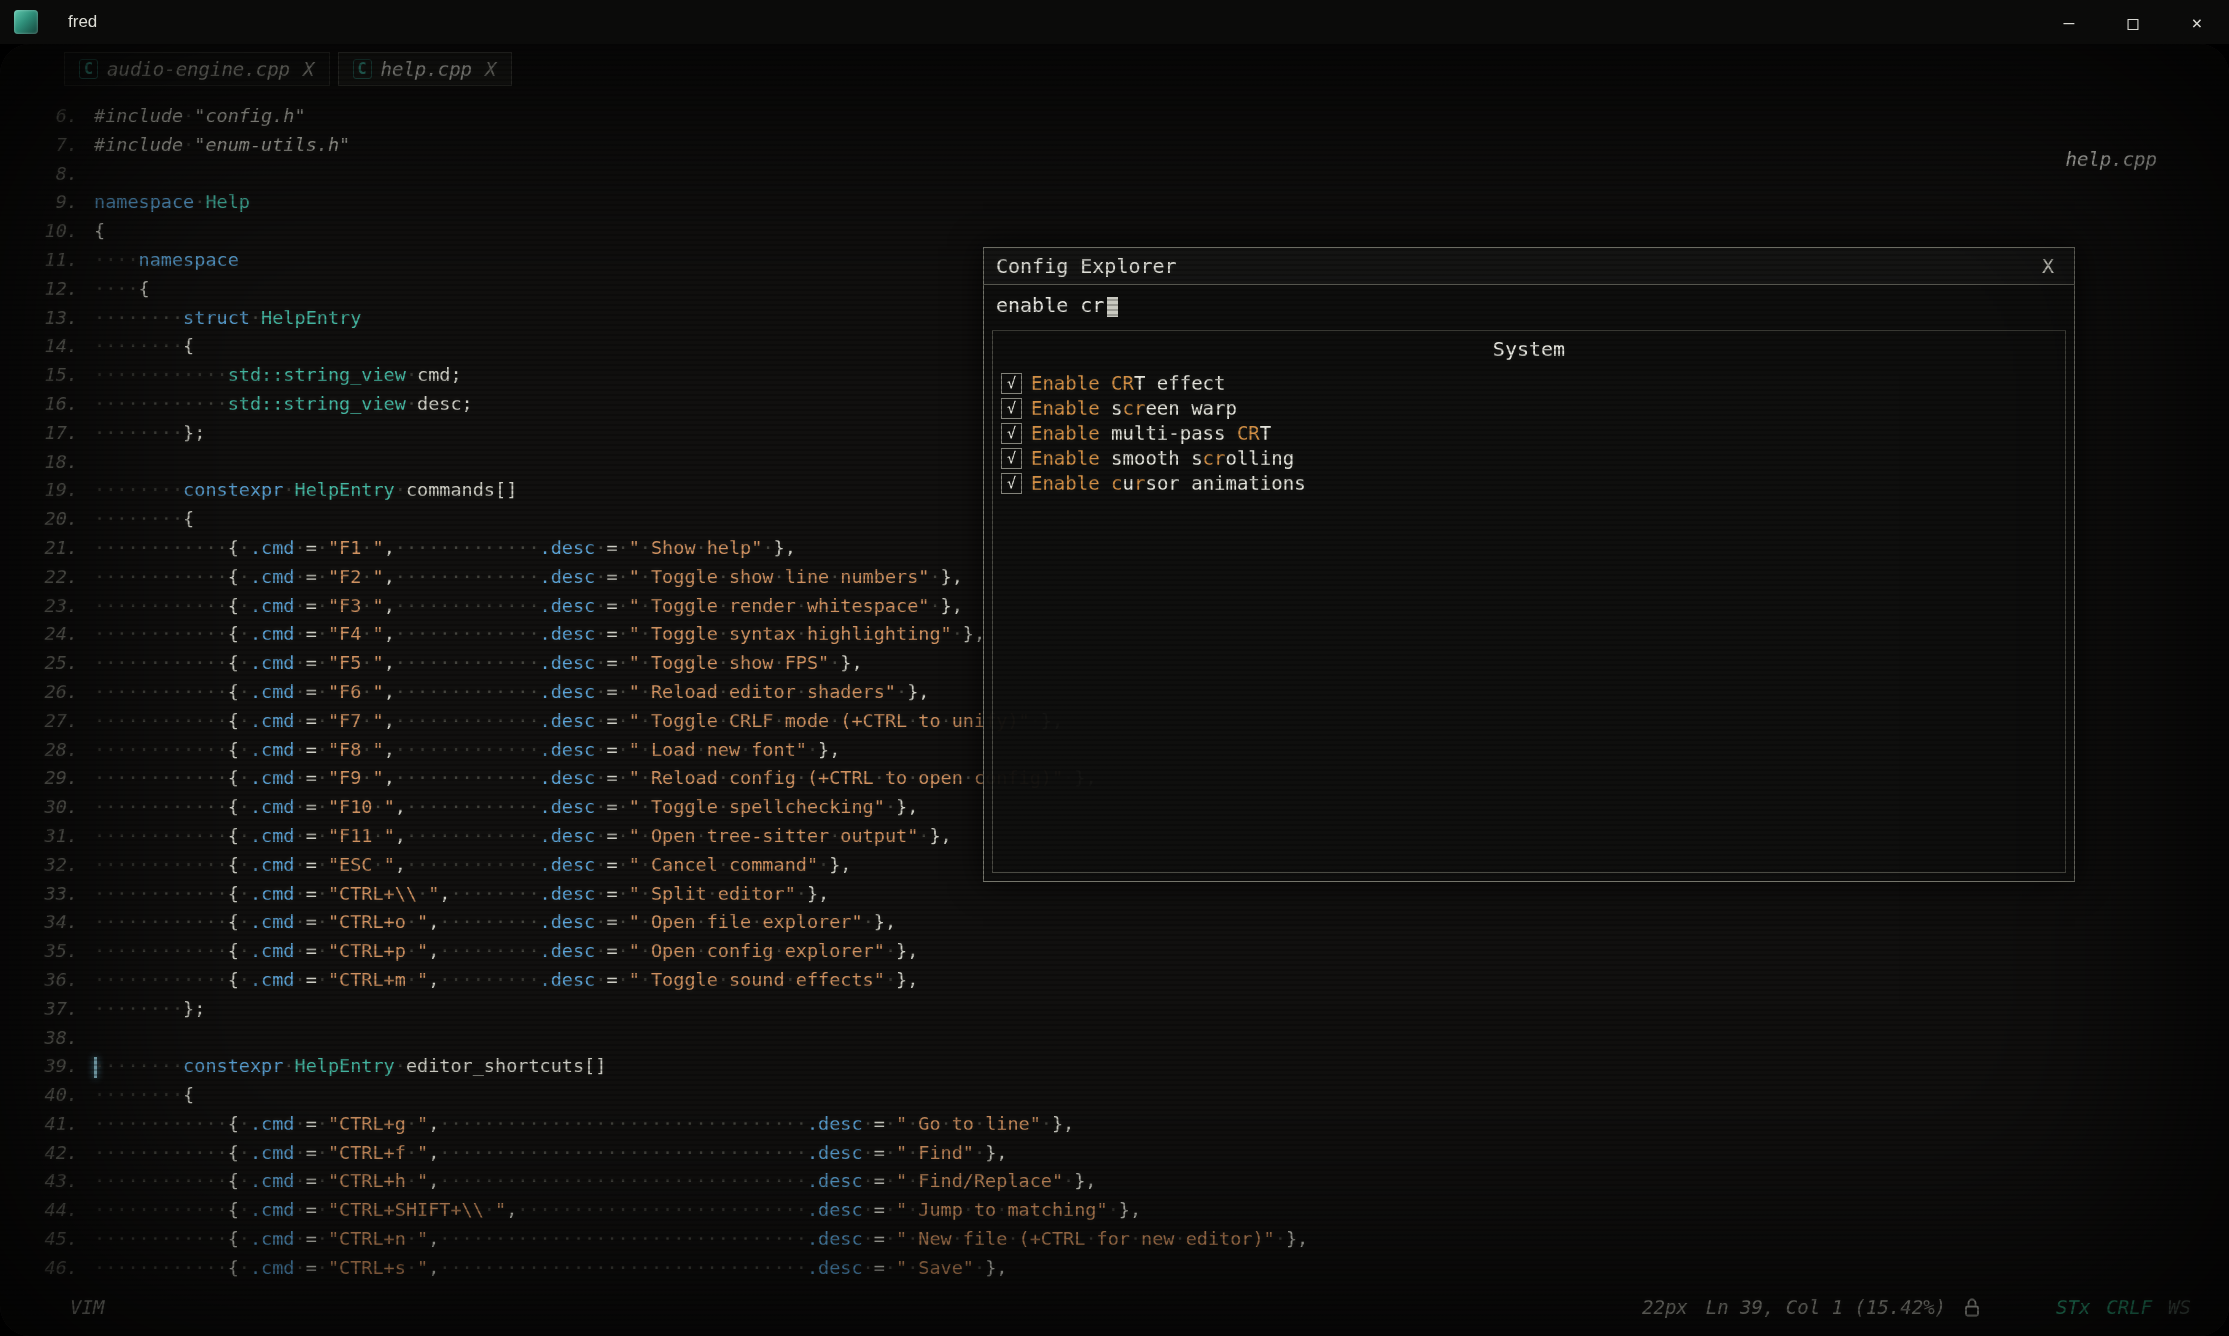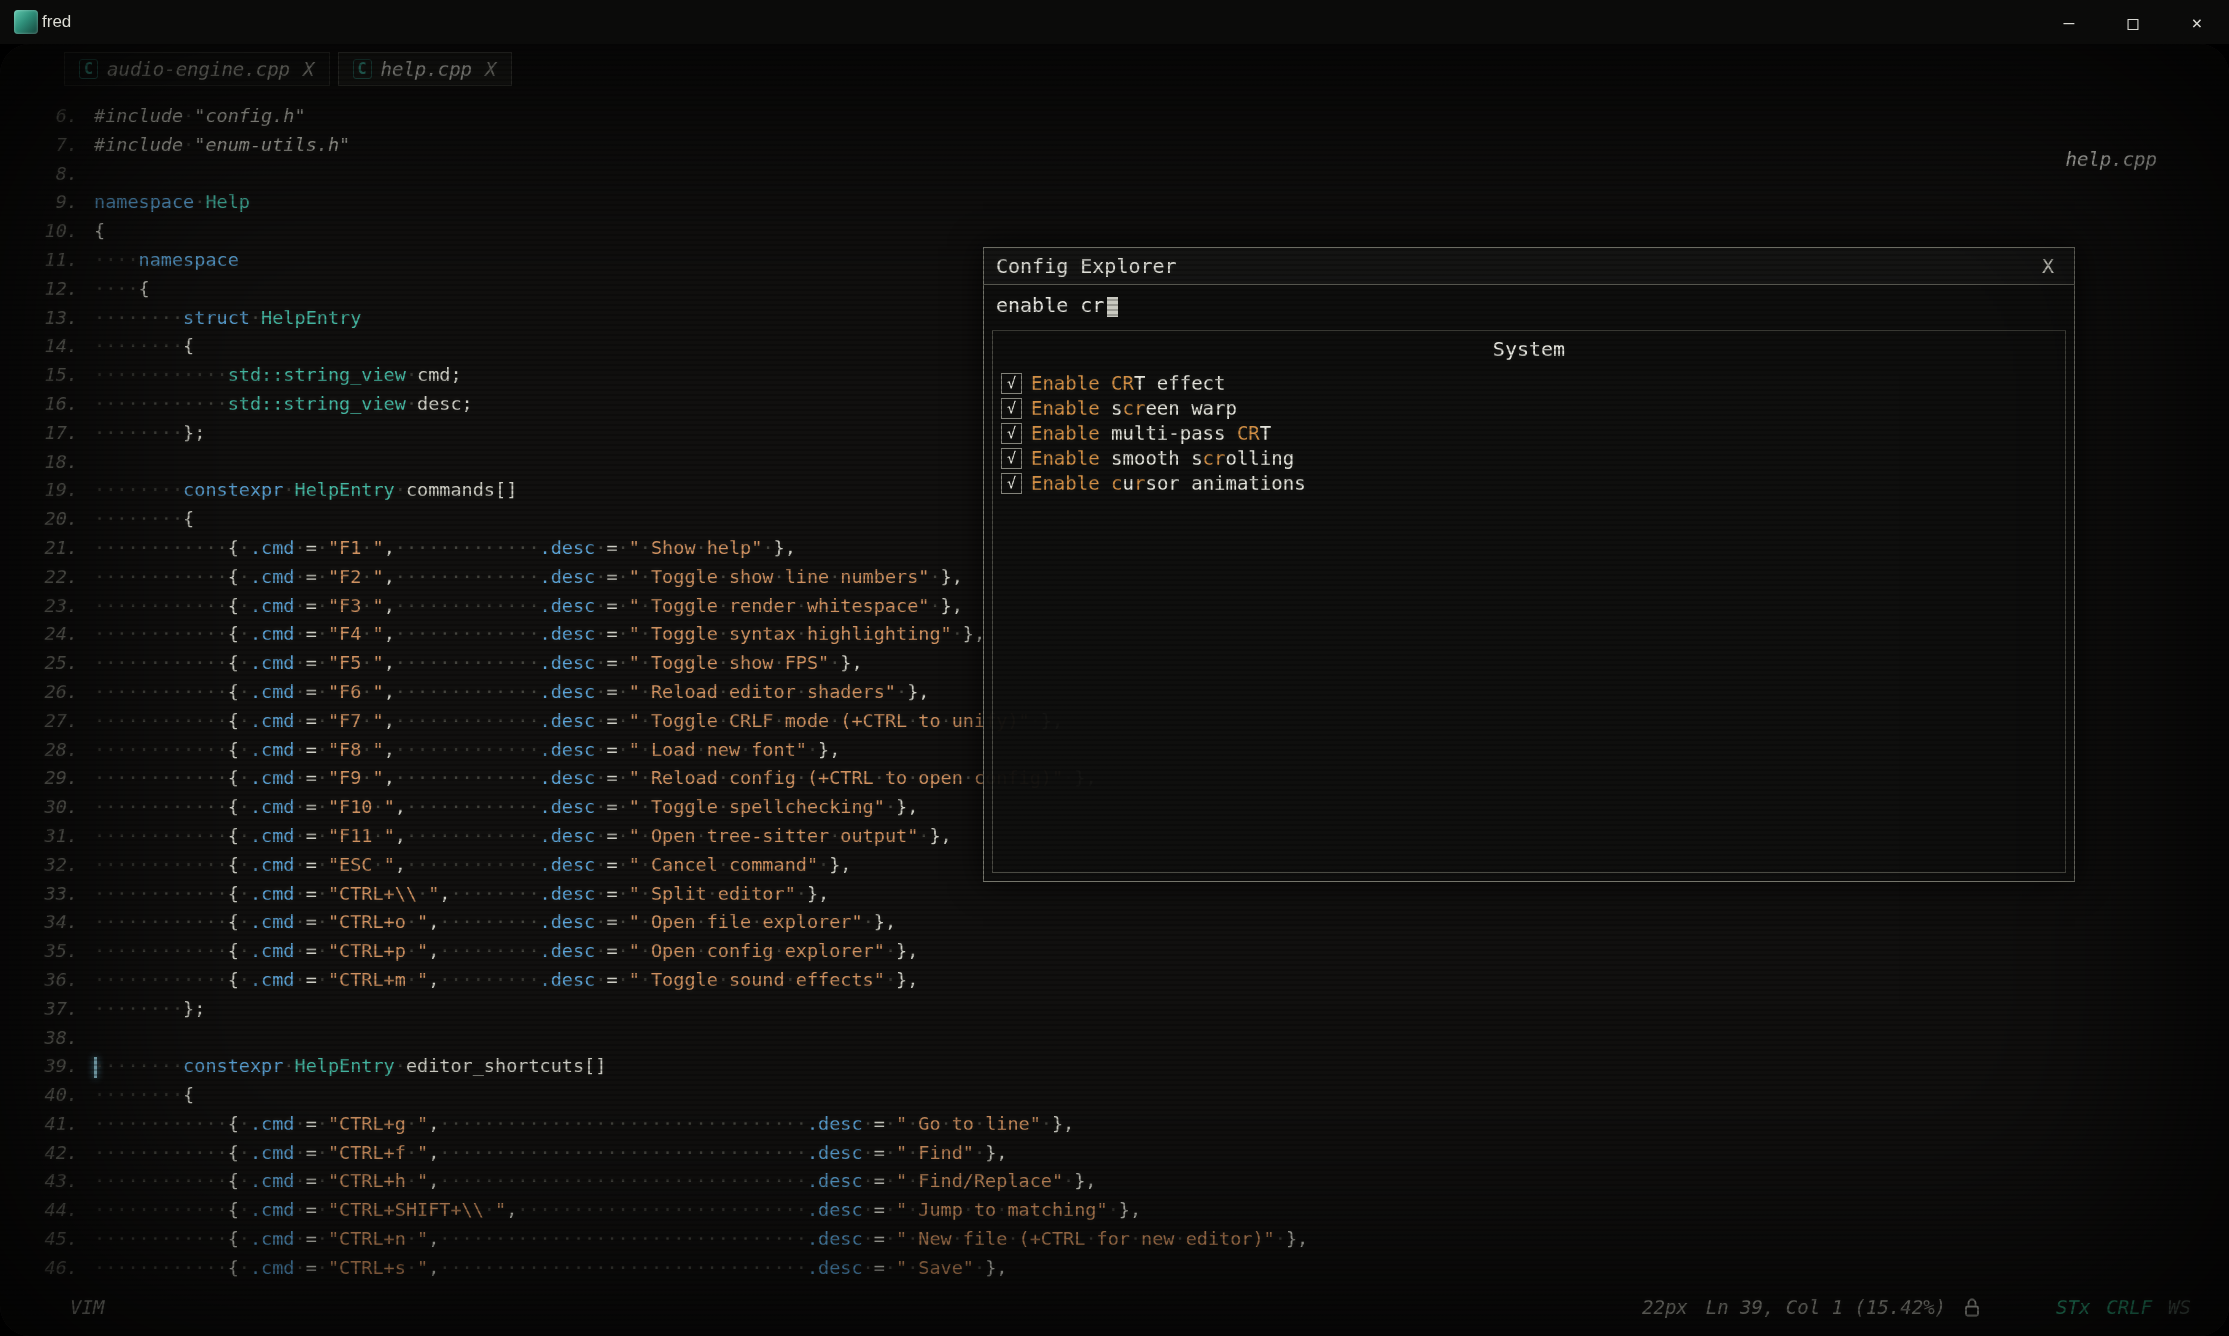--- a/index.html
+++ b/index.html
@@ -8,21 +8,21 @@
     --line-number:#77776f; --match-highlight:#d28f45; --status-green:#35c08f;
   }
   html,body{margin:0;padding:0;}
   body{
     width:2229px;height:1336px;background:#000;overflow:hidden;
     font-family:"DejaVu Sans Mono", monospace; position:relative;
   }
   
   .titlebar{
     position:absolute;top:0;left:0;right:0;height:44px;background:#0b0b0a;
-    display:flex;align-items:center;padding-left:14px;gap:4px;
+    display:flex;align-items:center;padding-left:14px;gap:30px;
     font-family:"Liberation Sans", sans-serif;z-index:100;
   }
   .app-icon{width:24px;height:24px;border-radius:4px;
     background:linear-gradient(135deg,#5fc9ae 0%,#2f8f7a 45%,#14443a 100%);
     box-shadow:inset 0 0 3px rgba(255,255,255,.4);}
   .win-title{color:#dcdcd4;font-size:17px;}
   .win-controls{margin-left:auto;display:flex;height:100%;}
   .wbtn{width:64px;height:100%;background:transparent;border:none;color:#d8d8d2;
     font-size:18px;font-family:"DejaVu Sans Mono",monospace;cursor:default;}
   

